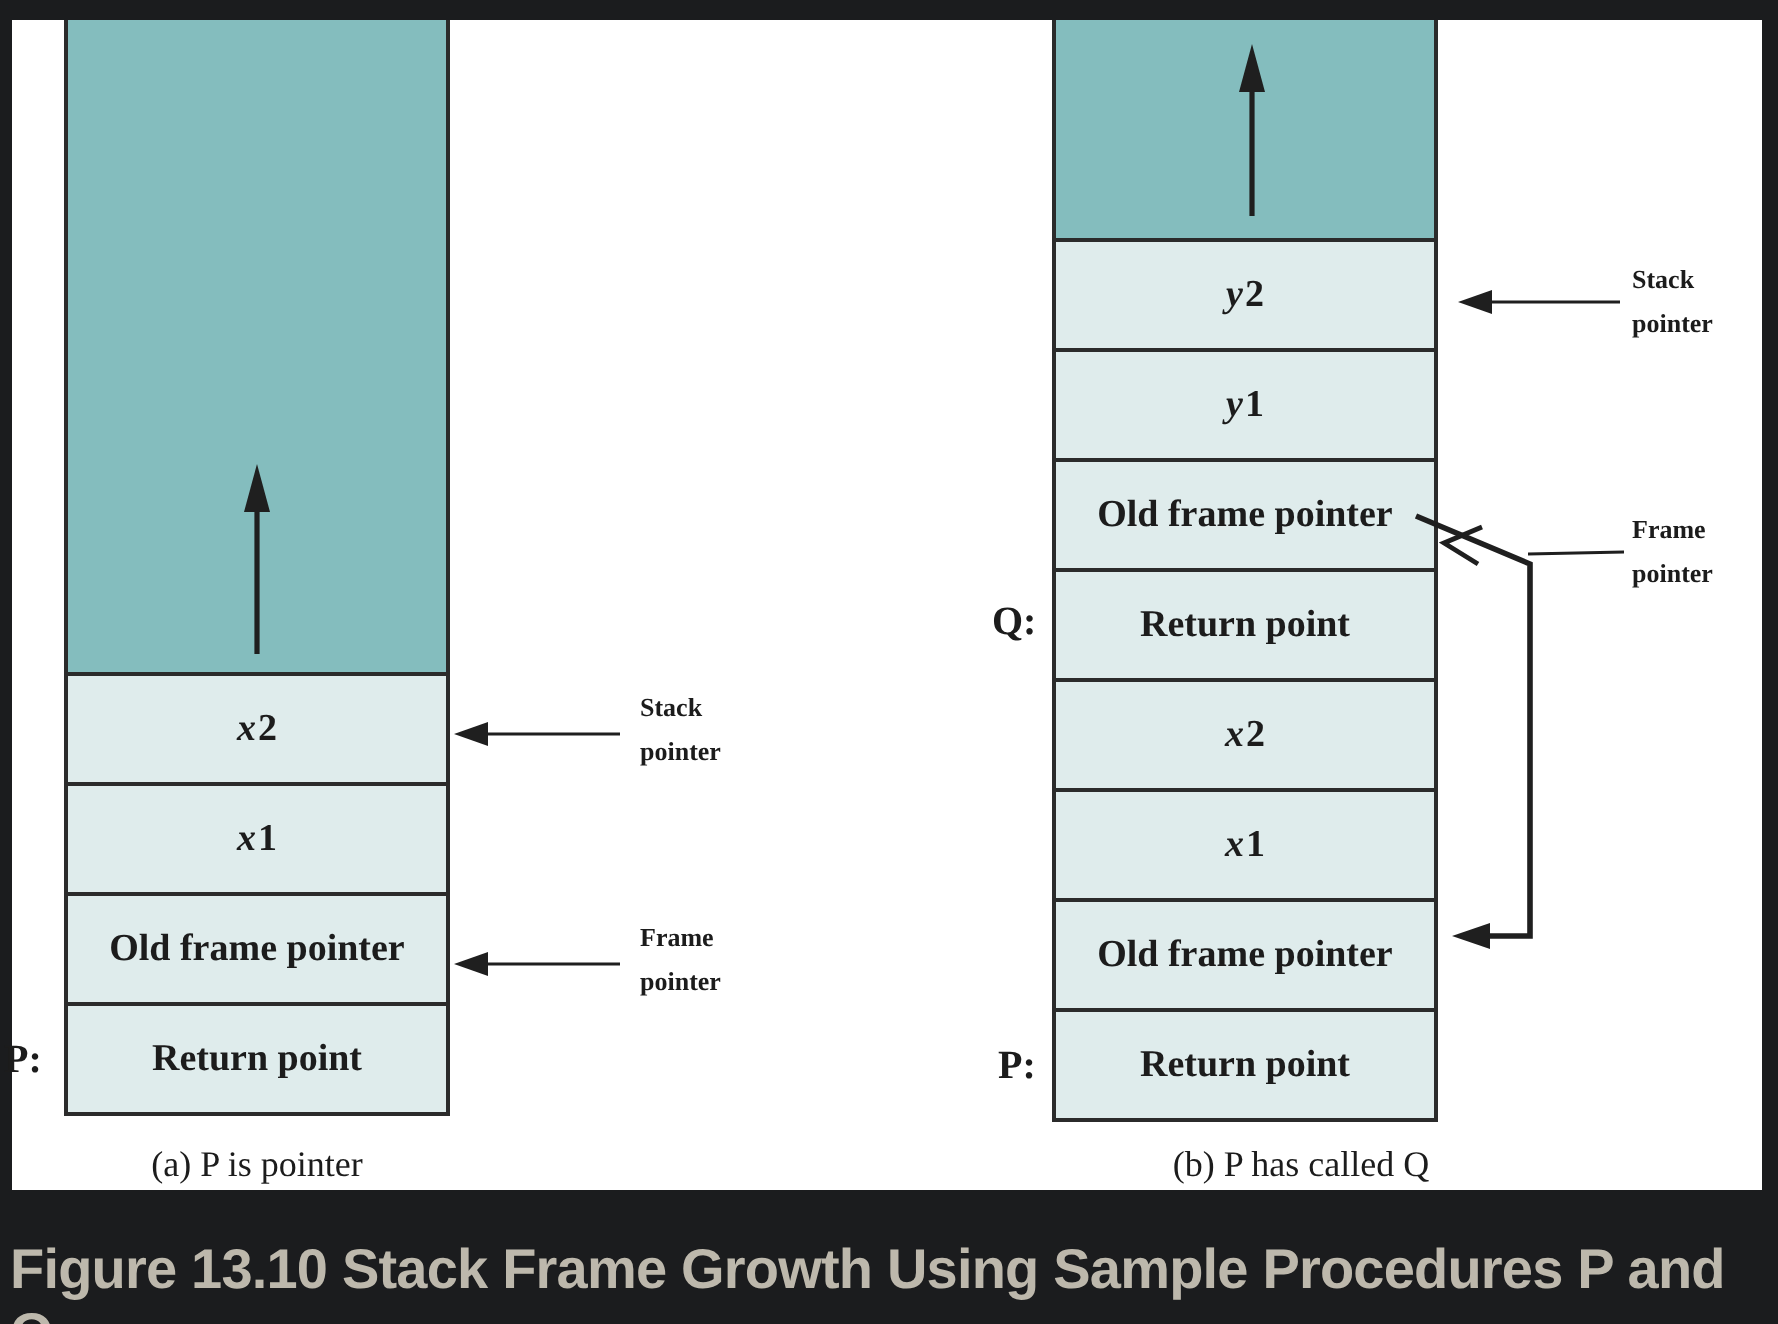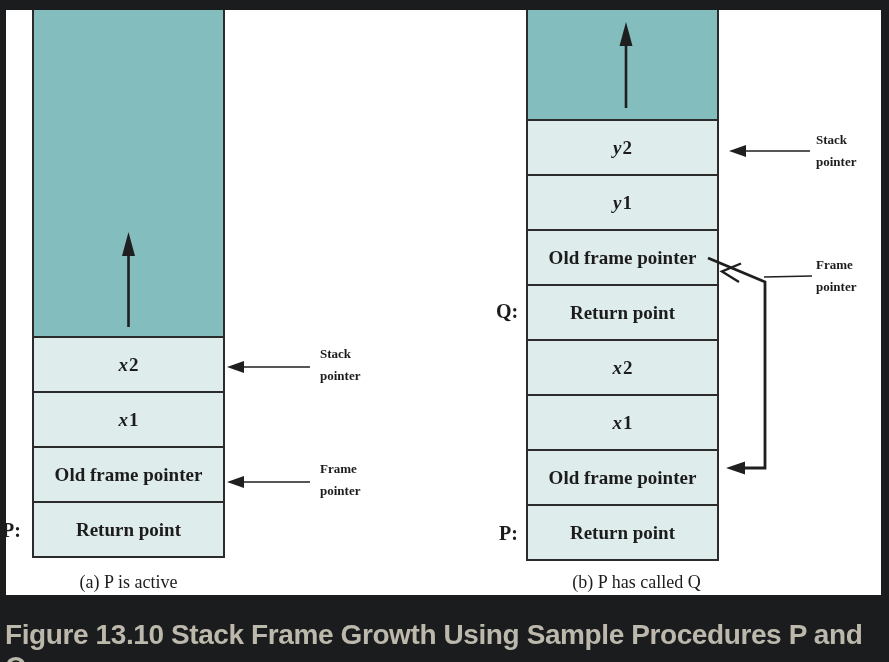--- a/index.html
+++ b/index.html
@@ -50,21 +50,21 @@
 
   <div class="ptr-label" style="left:320px;top:343px;">
     <div>Stack</div>
     <div>pointer</div>
   </div>
   <div class="ptr-label" style="left:320px;top:458px;">
     <div>Frame</div>
     <div>pointer</div>
   </div>
 
-  <div class="sub-caption" style="left:32px;top:572px;">(a) P is active</div>
+  <div class="sub-caption" style="left:32px;top:572px;">(a) P is pointer</div>
 
   <div class="seg teal" style="left:526px;top:10px;width:193px;height:111px;"></div>
 
   <div class="seg cell" style="left:526px;top:119px;width:193px;height:57px;">
     <span class="cell-var">y</span>
       <span>2</span>
   </div>
   <div class="seg cell" style="left:526px;top:174px;width:193px;height:57px;">
     <span class="cell-var">y</span>
       <span>1</span>
@@ -95,21 +95,21 @@
 
   <div class="ptr-label" style="left:816px;top:129px;">
     <div>Stack</div>
     <div>pointer</div>
   </div>
   <div class="ptr-label" style="left:816px;top:254px;">
     <div>Frame</div>
     <div>pointer</div>
   </div>
 
-  <div class="sub-caption" style="left:540px;top:572px;text-align:center;">(b) P has called Q</div>
+  <div class="sub-caption" style="left:554px;top:572px;text-align:center;">(b) P has called Q</div>
 
   <svg id="arrow-layer" viewBox="0 0 889 662">
 
     <g>
       <line x1="128.5" y1="250" x2="128.5" y2="327" stroke="#1f1f1f" stroke-width="2.6"></line>
       <polygon points="128.5,232 122,256 135,256" fill="#1f1f1f"></polygon>
     </g>
 
     <g>
       <line x1="626" y1="42" x2="626" y2="108" stroke="#1f1f1f" stroke-width="2.6"></line>

